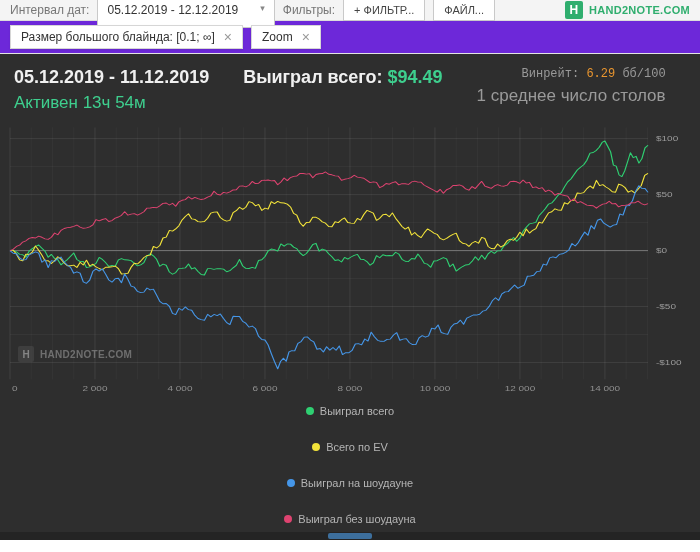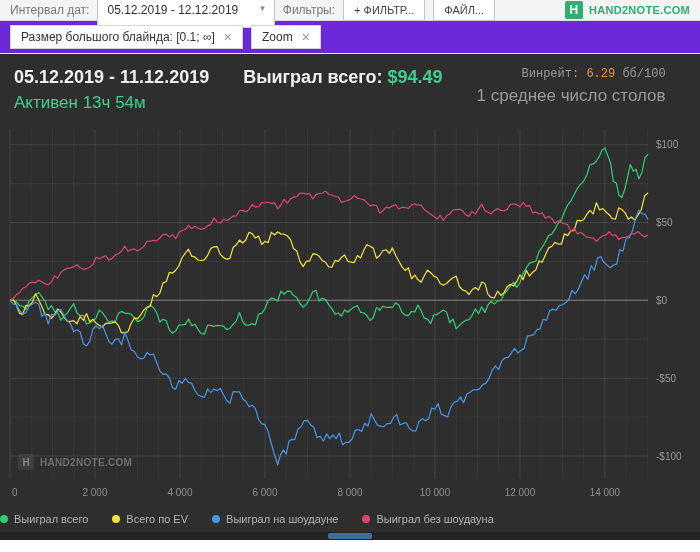--- a/index.html
+++ b/index.html
@@ -45,21 +45,21 @@
               cursor:pointer; margin-left:10px; }
 
   .chart-wrap { flex:1; margin:2px 8px 0; position:relative; min-height:0; }
   .chart-wrap svg { display:block; width:100%; height:100%; font-family:"Liberation Sans",sans-serif; }
 
   .watermark { position:absolute; left:10px; bottom:38px; display:flex; align-items:center; gap:6px; opacity:.6; }
   .wm-logo { width:16px; height:16px; background:#4a4a4a; color:#bdbdbd; font-weight:bold; font-size:10px;
              display:flex; align-items:center; justify-content:center; border-radius:2px; }
   .wm-text { font-size:10px; font-weight:bold; color:#9a9a9a; letter-spacing:.3px; }
 
-  .legend { display:flex; justify-content:flex-start; align-items:center; gap:24px; padding:5px 0 7px; }
+  .legend { display:flex; justify-content:flex-end; align-items:center; gap:24px; padding:5px 0 7px;flex-direction:column; }
   .legend-item { display:flex; align-items:center; gap:6px; font-size:11px; color:#b5b5b5; cursor:pointer; }
   .legend-dot { width:8px; height:8px; border-radius:50%; display:inline-block; }
 
   .scrollbar { height:8px; background:#242424; position:relative; }
   .scroll-thumb { position:absolute; top:1px; bottom:1px; left:calc(50% - 22px); width:44px;
                   background:#3d6f9d; border-radius:2px; cursor:pointer; }
 </style>
 </head>
 <body>
 

